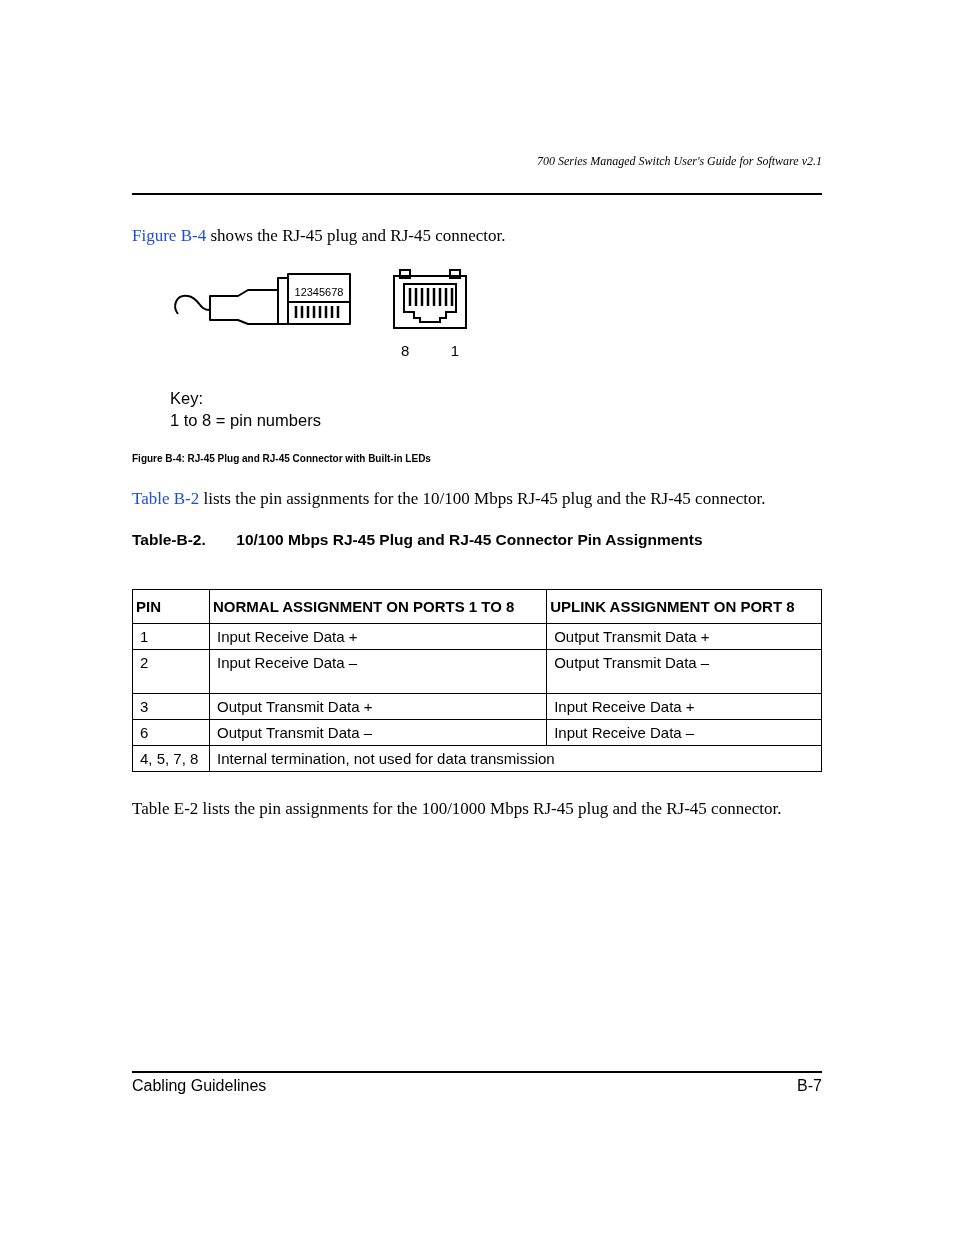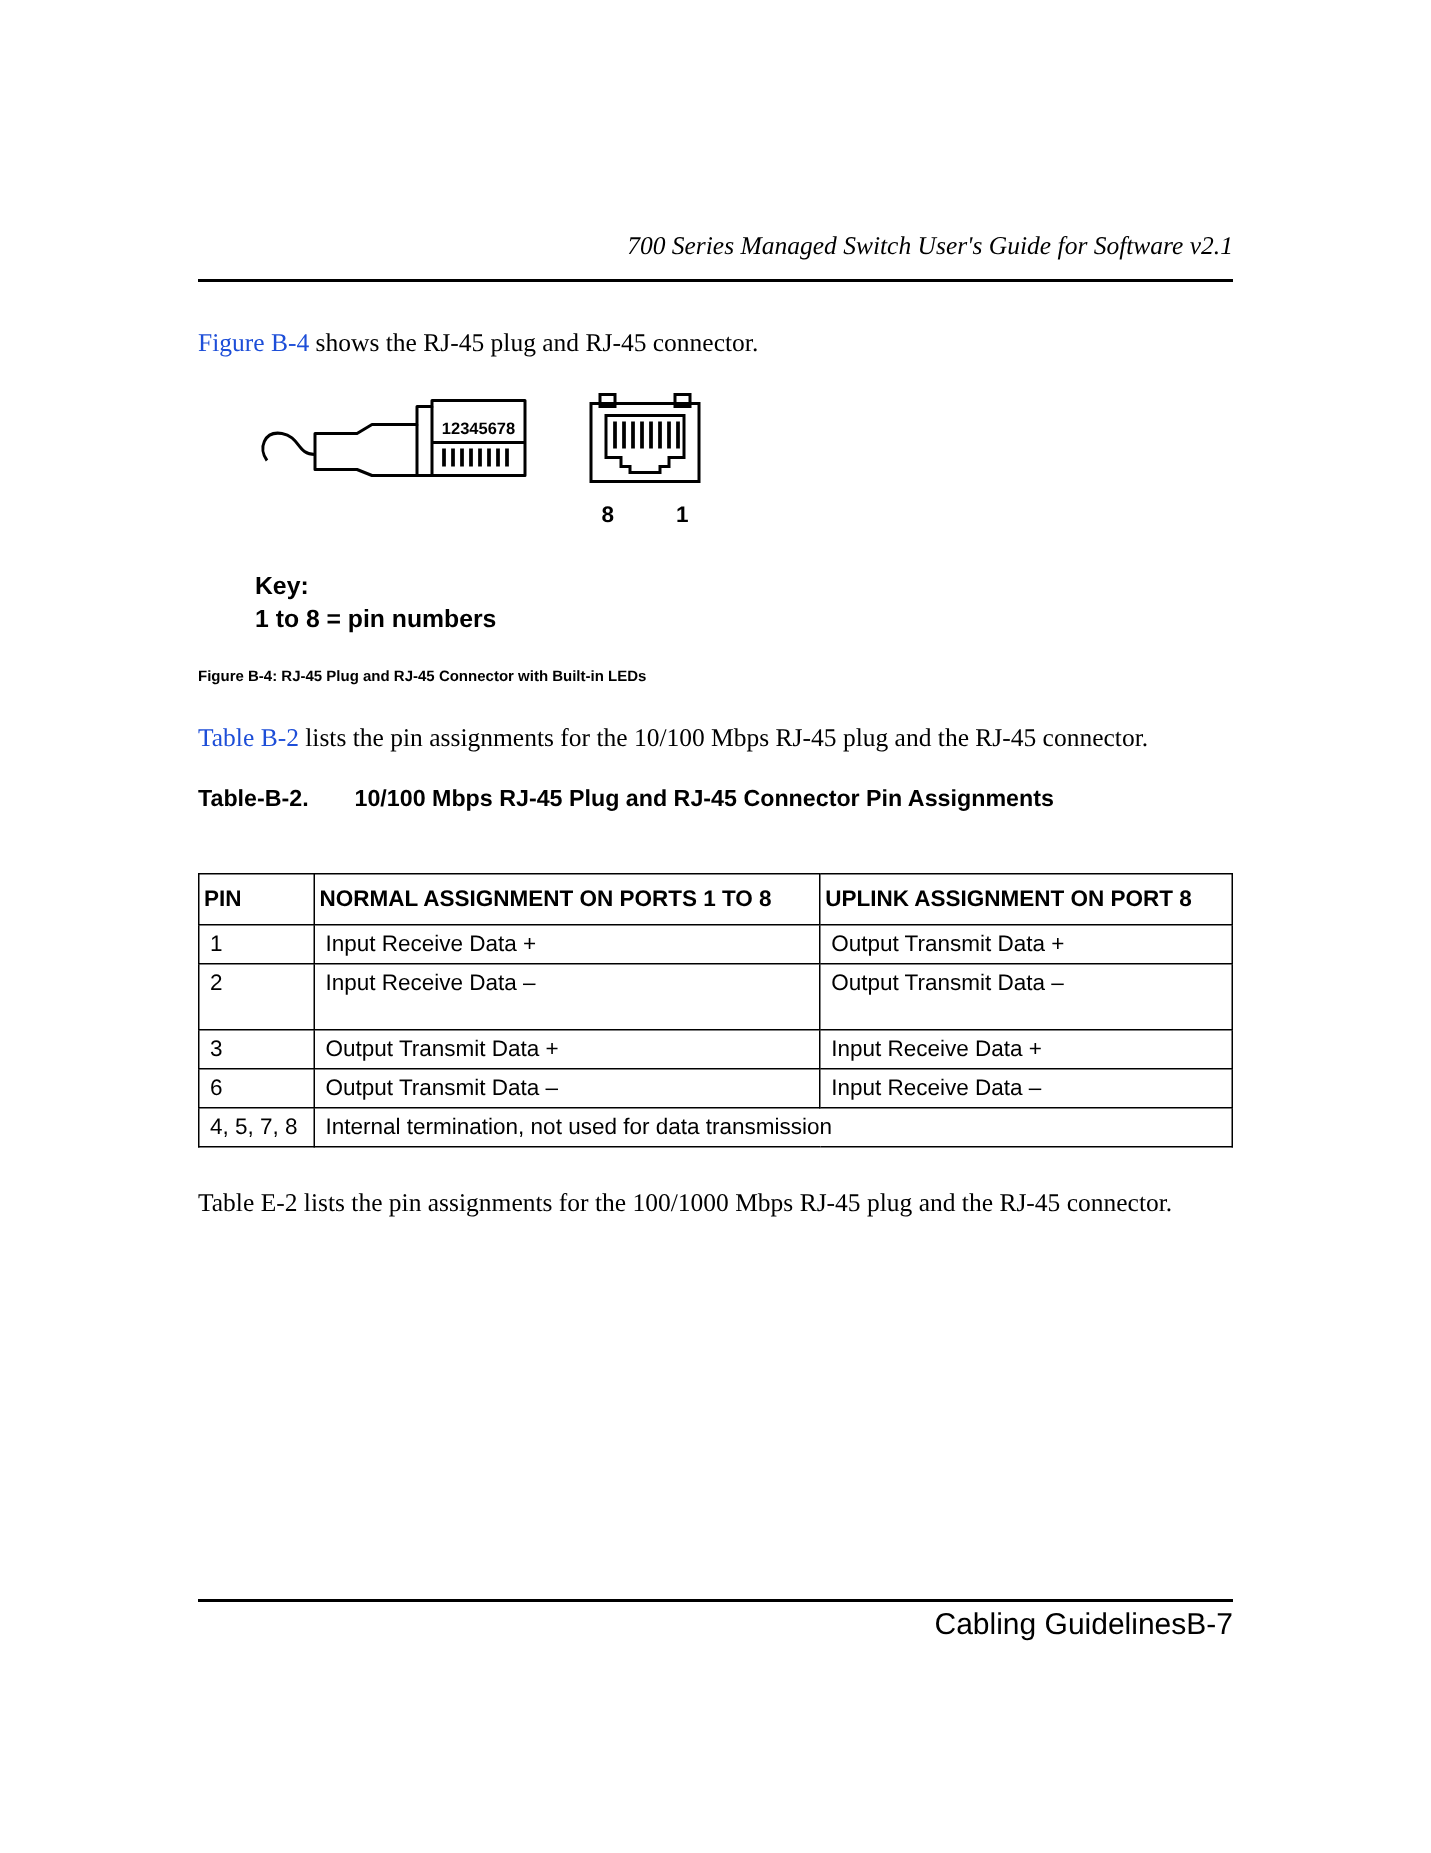--- a/index.html
+++ b/index.html
@@ -13,36 +13,35 @@
     height: 1235px;
     box-sizing: border-box;
     position: relative;
   }
   .page {
     padding: 154px 132px 0 132px;
   }
   .running-header {
     text-align: right;
     font-style: italic;
-    font-size: 17px;
+    font-size: 12px;
     border-bottom: 2px solid #000;
-    padding-bottom: 12px;
+    padding-bottom: 24px;
     margin-bottom: 30px;
   }
   .para {
     font-size: 17px;
     line-height: 1.35;
     margin: 0 0 18px 0;
   }
   .link {
     color: #1d4ed8;
   }
   .figure-block {
     margin: 10px 0 6px 38px;
-    font-weight: bold;
   }
   .diagrams {
     display: flex;
     align-items: flex-start;
     gap: 30px;
   }
   .plug-svg, .jack-svg {
     display: block;
   }
   .jack-labels {
@@ -103,23 +102,23 @@
     position: absolute;
     left: 132px;
     right: 132px;
     bottom: 140px;
     border-top: 2px solid #000;
     padding-top: 4px;
     font-size: 17px;
   }
   .footer-row {
     display: flex;
-    justify-content: flex-end;
-    font-family: Arial, Helvetica, sans-serif;
-    font-size: 20px;
+    justify-content: space-between;
+    font-family: Arial, Helvetica, sans-serif;
+    font-size: 16px;
   }
   .footer-id {
     text-align: center;
     font-style: italic;
     font-family: "Times New Roman", Times, serif;
     font-size: 17px;
     margin-top: 4px;
   }
 </style>
 </head>

